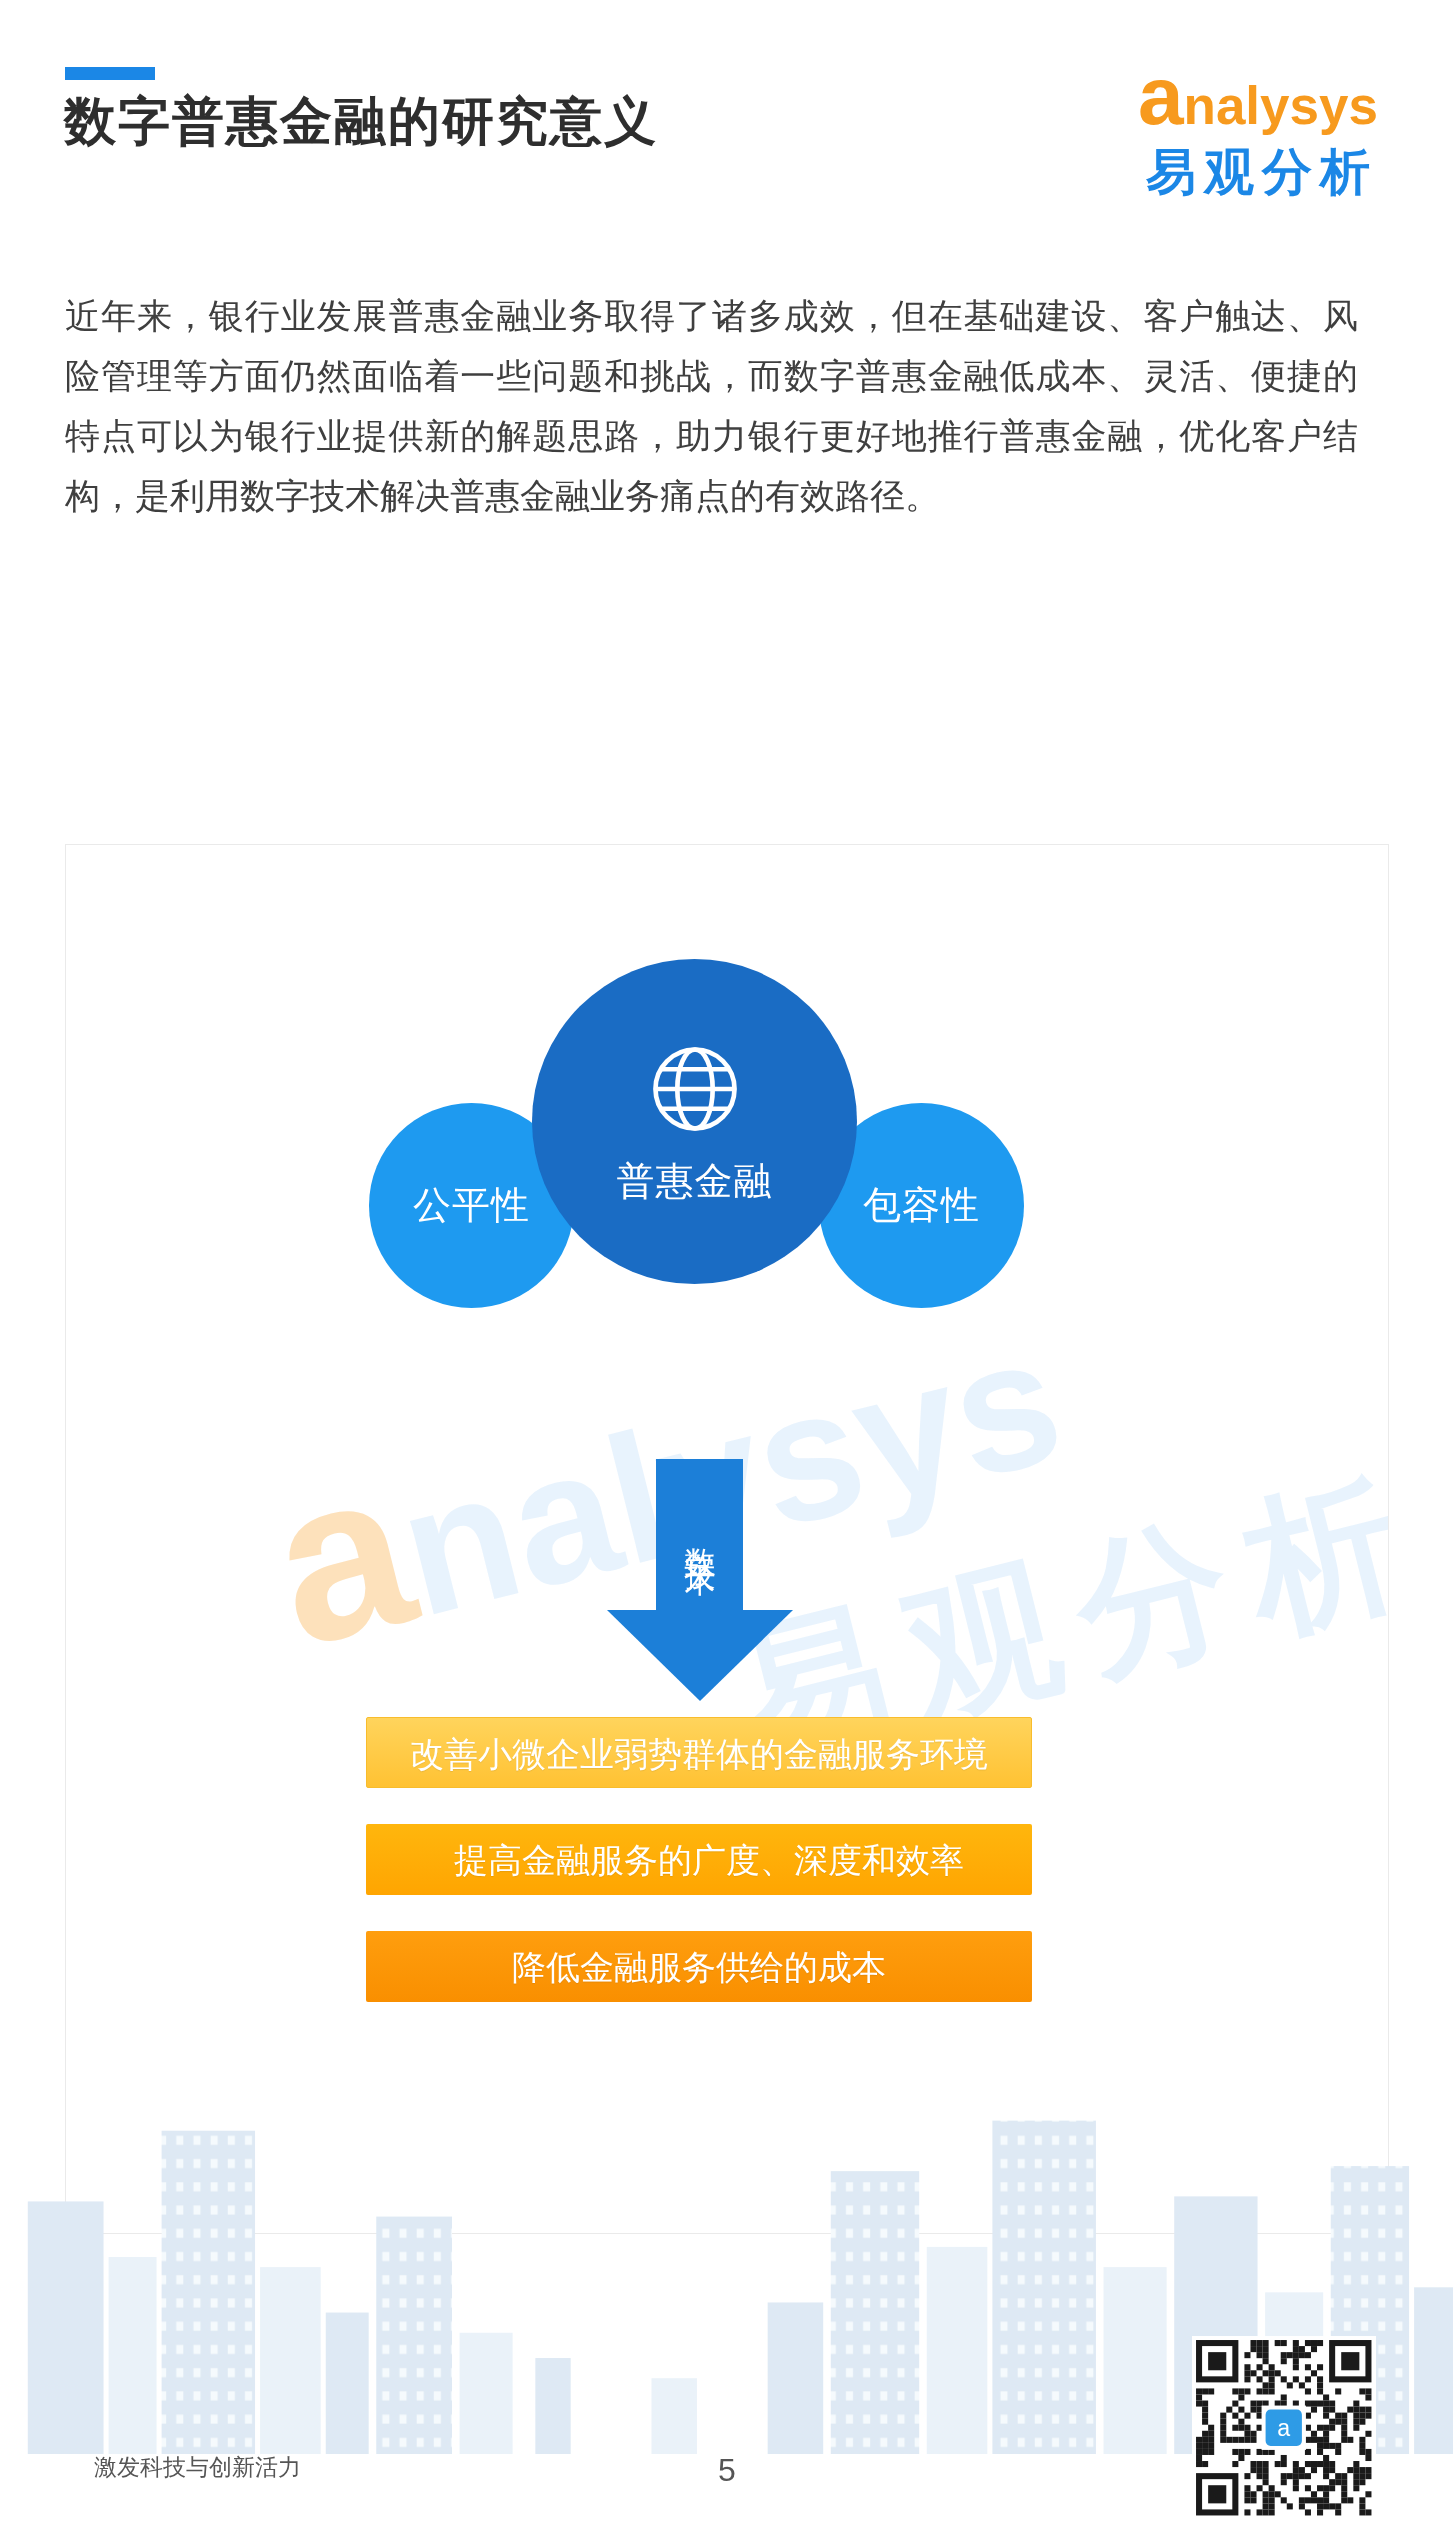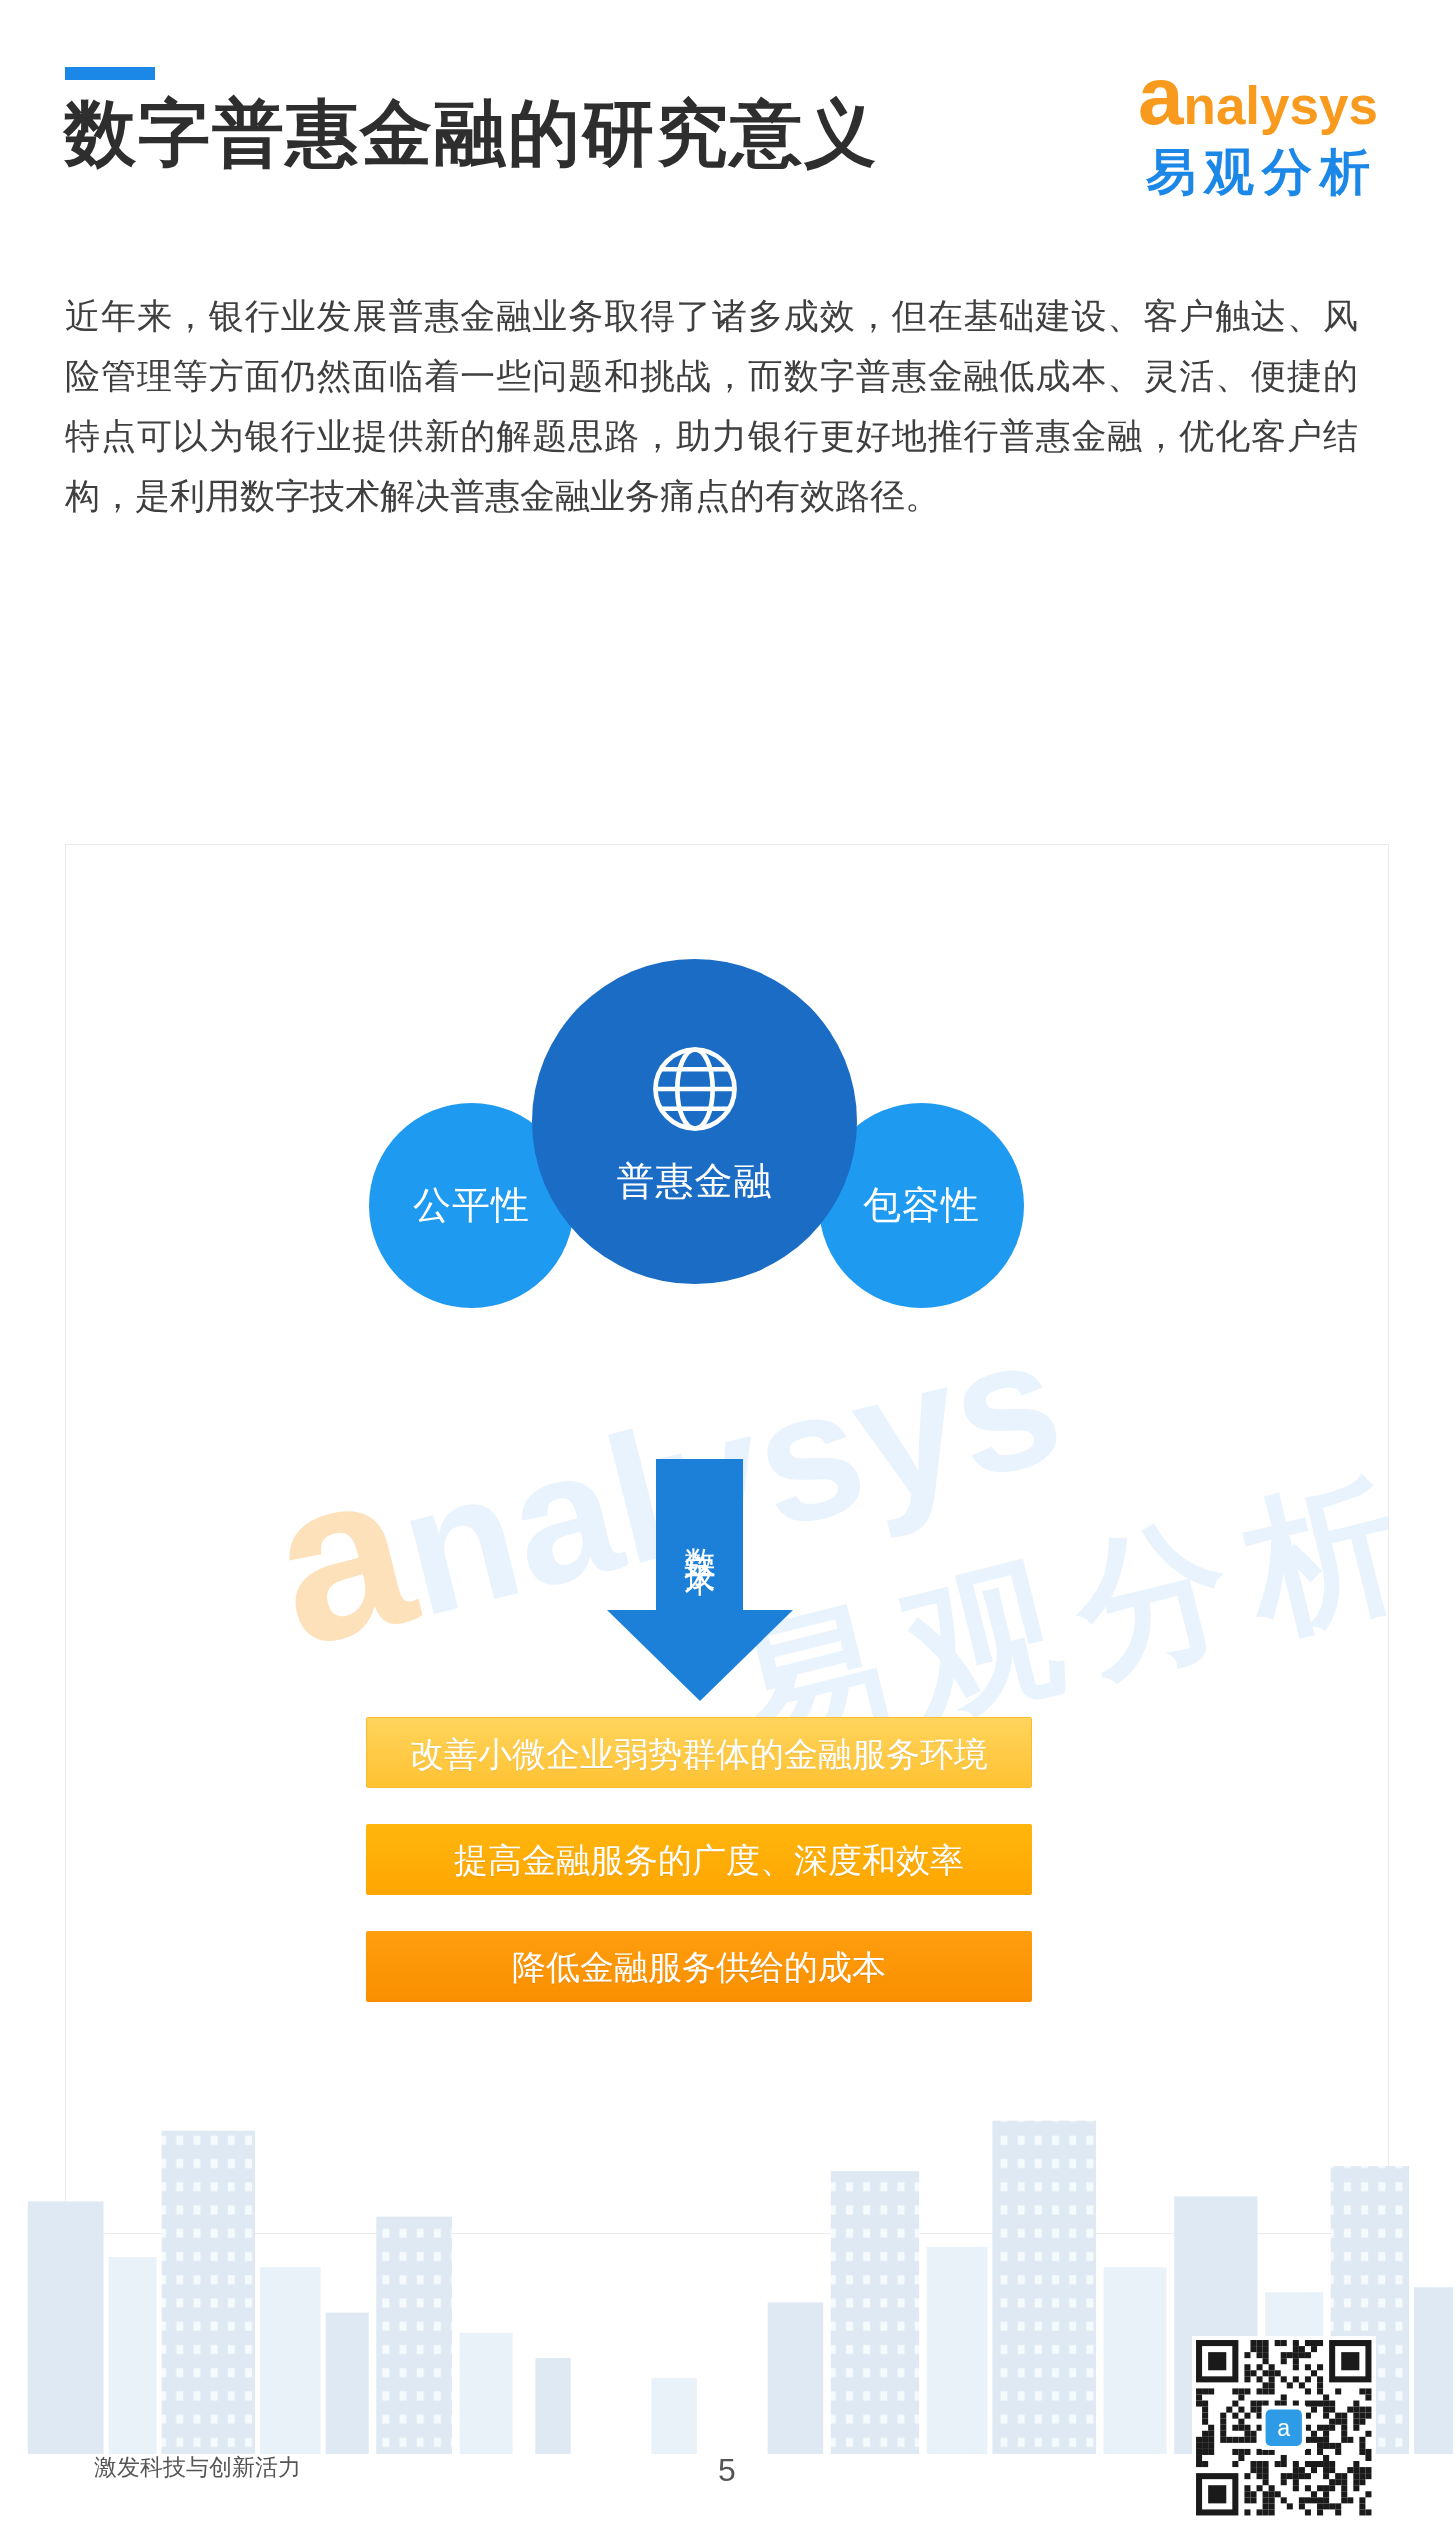--- a/index.html
+++ b/index.html
@@ -7,21 +7,21 @@
     --brand-orange:#F79A1E; --brand-blue:#1B87E6;
     --center-circle:#1A6CC4; --satellite-circle:#1E9AF0; --arrow:#1C7FD8;
     --panel-border:#EAEAEA; --footer-text:#555555;
   }
   *{box-sizing:border-box;}
   html,body{margin:0;padding:0;background:#fff;}
   .page{position:relative;width:1454px;height:2585px;overflow:hidden;background:#fff;
         font-family:"Liberation Sans","DejaVu Sans",sans-serif;}
 
   .accent-bar{position:absolute;left:65px;top:67px;width:90px;height:13px;background:var(--accent);}
-  .page-title{position:absolute;left:64px;top:92px;margin:0;font-size:72px;line-height:1.15;
+  .page-title{position:absolute;left:64px;top:92px;margin:0;font-size:52px;line-height:1.15;
               font-weight:700;color:var(--title);letter-spacing:2px;}
 
   .logo{position:absolute;right:76px;top:65px;text-align:right;}
   .logo-brand{display:flex;align-items:baseline;justify-content:flex-end;
               font-size:53px;font-weight:700;color:var(--brand-orange);line-height:1;}
   .logo-a{font-size:82px;line-height:.75;}
   .logo-cn{margin-top:7px;font-size:50px;font-weight:700;color:var(--brand-blue);
            letter-spacing:8px;text-align:right;}
 
   .intro{position:absolute;left:65px;top:286px;width:1293px;font-size:35px;line-height:60px;

